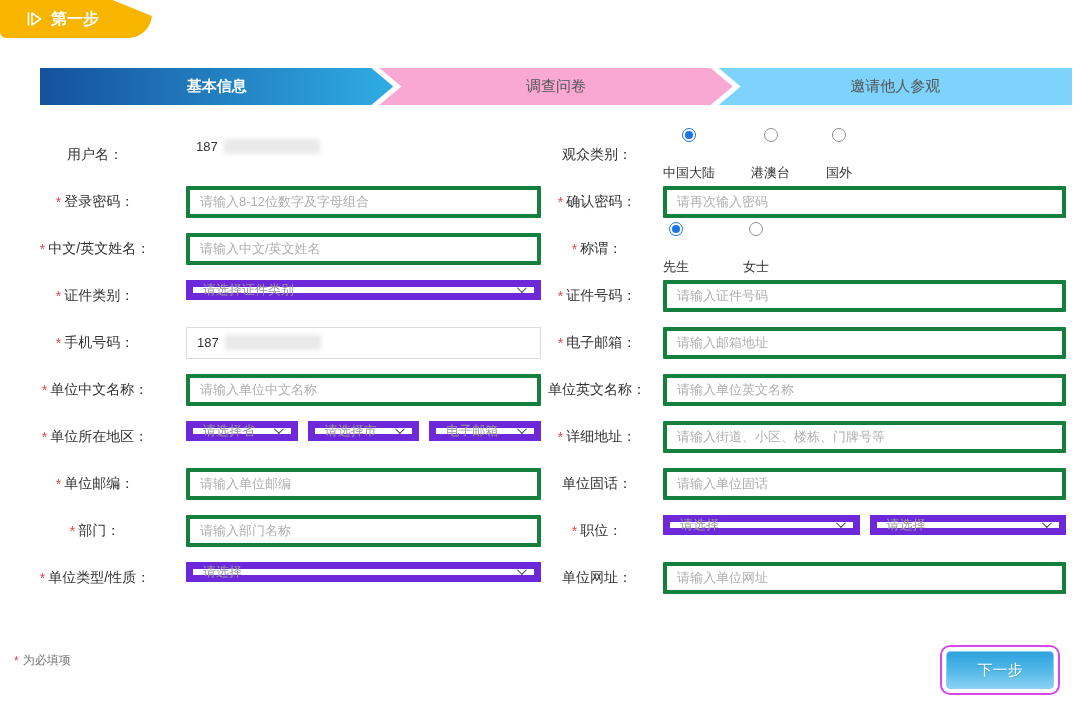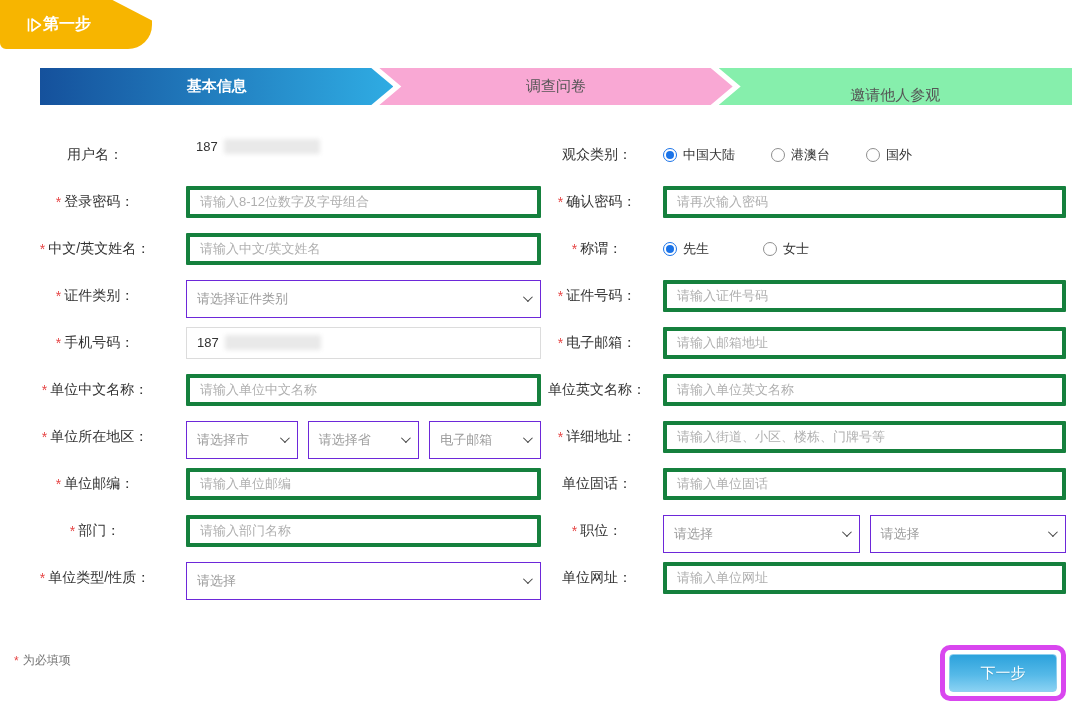--- a/index.html
+++ b/index.html
@@ -1,35 +1,35 @@
 <!DOCTYPE html>
 <html><head>
 <meta charset="utf-8">
 <style>
   * { margin:0; padding:0; box-sizing:border-box; }
   html,body { width:1080px; height:720px; background:#fff; overflow:hidden;
               font-family:"Liberation Sans","DejaVu Sans",sans-serif; position:relative; }
 
   
-  .badge { position:absolute; left:0; top:0; width:152px; height:49px;
+  .badge { position:absolute; left:0; top:0; width:152px; height:38px;
            background:#F7B500; color:#fff; display:flex; align-items:center;
-           padding-left:26px; font-size:16px; font-weight:bold;
+           padding-left:26px; gap:8px; font-size:16px; font-weight:bold;
            border-radius:0 14px 24px 6px;
            clip-path:polygon(0 0, 74% 0, 100% 42%, 100% 100%, 0 100%); }
   .play-ic { display:flex; align-items:center; }
 
   
   .progress { position:absolute; left:40px; top:68px; width:1032px; height:37px; display:flex; }
   .seg { flex:1; display:flex; align-items:center; justify-content:center; font-size:15px; }
   .seg-active { background:linear-gradient(90deg,#15519C,#2FACE3); color:#fff; font-weight:bold;
       clip-path:polygon(0 0, calc(100% - 22px) 0, 100% 50%, calc(100% - 22px) 100%, 0 100%); }
   .seg-mid { background:#f9a8d4; color:#555; margin-left:-14px;
       clip-path:polygon(0 0, calc(100% - 22px) 0, 100% 50%, calc(100% - 22px) 100%, 0 100%, 22px 50%); }
-  .seg-last { background:#86efac; color:#555; margin-left:-14px;
-      clip-path:polygon(0 0, 100% 0, 100% 100%, 0 100%, 22px 50%);align-items:flex-end; }
+  .seg-last { background:#7dd3fc; color:#555; margin-left:-14px;
+      clip-path:polygon(0 0, 100% 0, 100% 100%, 0 100%, 22px 50%); }
 
   
   .form { position:absolute; left:14px; top:131px; width:1052px;
           display:grid; grid-template-columns:527px 525px; grid-auto-rows:47px; }
   .row { display:flex; align-items:center; }
   .lbl { display:flex; justify-content:center; align-items:center; gap:3px;
          font-size:14px; color:#333; flex-shrink:0; margin-right:10px; }
   .col-l .lbl { width:162px; }
   .col-r .lbl { width:112px; }
   .req { color:#E64545; }
@@ -37,43 +37,43 @@
 
   input.txt { flex:1; height:32px; border:4px solid #15803d; border-radius:1px;
               padding:0 10px; font-size:13px; color:#333; outline:none; min-width:0;
               font-family:inherit; }
   input.txt::placeholder { color:#AFAFAF; }
 
   .fakebox { flex:1; height:32px; border:1px solid #DCDCDC; display:flex;
              align-items:center; padding:0 10px; font-size:13px; color:#333; gap:6px; }
   .blurred { width:96px; height:15px; background:#e9e9e9; border-radius:2px; filter:blur(2px); }
 
-  .select { height:38px; border:1px solid #6d28d9; background:#fff; display:flex;
+  .select { height:20px; border:7px solid #6d28d9; background:#fff; display:flex;
             align-items:center; justify-content:space-between; padding:0 10px;
             font-size:13px; color:#9B9B9B; cursor:pointer; }
   .select.grow { flex:1; }
   .select.w2 { flex:2.3; }
   .select.w1 { flex:1; }
   .chev { width:7px; height:7px; border-right:1.6px solid #444; border-bottom:1.6px solid #444;
           transform:rotate(45deg) translateY(-2px); flex-shrink:0; margin-left:8px; }
 
   .radios { display:flex; align-items:center; }
-  .radio-item { display:flex; align-items:center; gap:6px; font-size:13px; color:#333;
-                margin-right:26px; cursor:pointer; }
+  .radio-item { display:flex; align-items:center; gap:22px; font-size:13px; color:#333;
+                margin-right:26px; cursor:pointer;flex-direction:column; }
   .radio { width:14px; height:14px; border-radius:50%; border:1px solid #8f8f8f; background:#fff;
            position:relative; flex-shrink:0; }
   .radio.checked { border-color:#1A73E8; }
   .radio.checked::after { content:""; position:absolute; inset:2px; border-radius:50%; background:#1A73E8; }
 
   .static-val { font-size:13px; color:#333; display:flex; align-items:center; gap:6px; padding-left:10px; }
 
   
   .note { position:absolute; left:14px; top:652px; font-size:12px; color:#777;
           display:flex; gap:4px; align-items:center; }
-  .annotation { position:absolute; left:940px; top:645px; border:5px solid #d946ef;
+  .annotation { position:absolute; left:940px; top:645px; border:2px solid #d946ef;
                 border-radius:10px; padding:4px; }
   .next-btn { width:108px; height:38px; border:1px solid #8FD0EF; border-radius:4px;
               background:linear-gradient(180deg,#2CA2DC 0%,#55B9E8 55%,#8AD2F3 100%);
               color:#fff; font-size:15px; cursor:pointer; font-family:inherit;
               text-shadow:0 1px 1px rgba(0,0,0,.15); }
 </style>
 </head>
 <body>
 
 <div class="badge">
@@ -237,25 +237,25 @@
     </div>
   </div>
 
   <div class="row col-l">
     <span class="lbl">
         <span class="req">*</span>
         <span>单位所在地区：</span>
       </span>
     <div class="field">
       <div class="select grow">
+        <span>请选择省</span>
+        <span class="chev"></span>
+      </div>
+      <div class="select grow">
         <span>请选择市</span>
-        <span class="chev"></span>
-      </div>
-      <div class="select grow">
-        <span>请选择省</span>
         <span class="chev"></span>
       </div>
       <div class="select grow">
         <span>电子邮箱</span>
         <span class="chev"></span>
       </div>
     </div>
   </div>
   <div class="row col-r">
     <span class="lbl">

